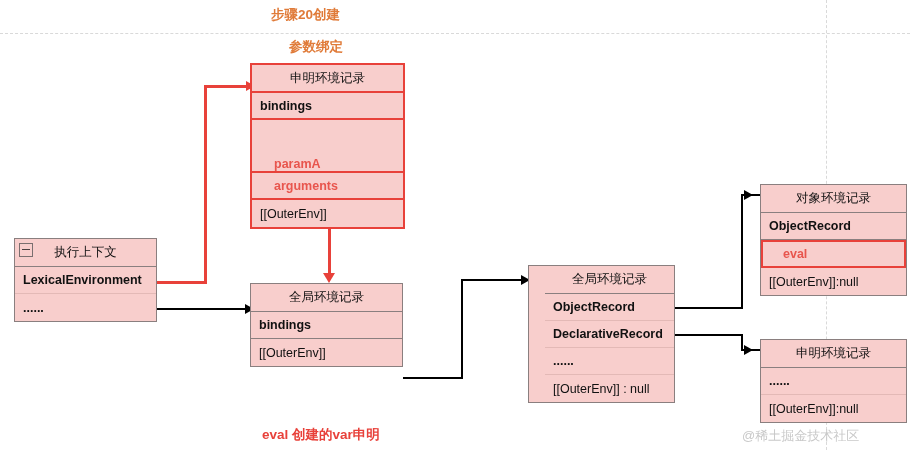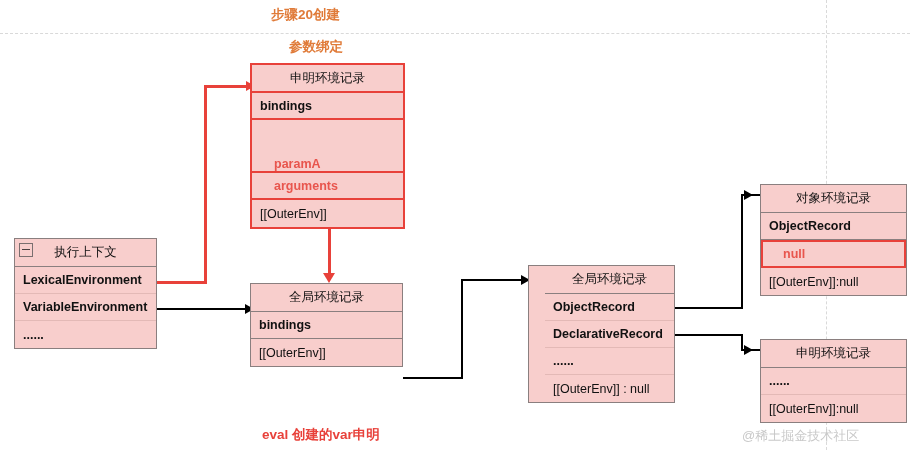--- a/index.html
+++ b/index.html
@@ -108,42 +108,41 @@
     <div class="row item" style="height:27px;">bindings</div>
     <div class="row sub" style="height:17px;margin-top:36px;">paramA</div>
     <div class="row sub" style="height:27px;">arguments</div>
     <div class="row plain" style="height:27px;">[[OuterEnv]]</div>
   </div>
 
   <div class="box dark" style="left:14px;top:238px;width:143px;">
     <div class="collapse"></div>
     <div class="row head" style="height:28px;">执行上下文</div>
     <div class="row item soft" style="height:27px;">LexicalEnvironment</div>
-    <div class="row item soft" style="height:27px;">VariableEnvironment</div>
     <div class="row item" style="height:27px;">......</div>
   </div>
 
   <div class="box dark" style="left:250px;top:283px;width:153px;">
     <div class="row head" style="height:28px;">全局环境记录</div>
     <div class="row item" style="height:27px;">bindings</div>
     <div class="row plain" style="height:27px;">[[OuterEnv]]</div>
   </div>
 
   <div class="box dark" style="left:528px;top:265px;width:147px;padding-left:16px;">
     <div class="row head" style="height:28px;">全局环境记录</div>
     <div class="row item soft" style="height:27px;">ObjectRecord</div>
     <div class="row item soft" style="height:27px;">DeclarativeRecord</div>
     <div class="row item soft" style="height:27px;">......</div>
     <div class="row plain" style="height:27px;">[[OuterEnv]] :  null</div>
   </div>
 
   <div class="box dark" style="left:760px;top:184px;width:147px;">
     <div class="row head" style="height:28px;">对象环境记录</div>
     <div class="row item" style="height:27px;">ObjectRecord</div>
-    <div class="row sub hl" style="height:28px;">null</div>
+    <div class="row sub hl" style="height:28px;">eval</div>
     <div class="row plain" style="height:27px;">[[OuterEnv]]:null</div>
   </div>
 
   <div class="box dark" style="left:760px;top:339px;width:147px;">
     <div class="row head" style="height:28px;">申明环境记录</div>
     <div class="row item soft" style="height:27px;">......</div>
     <div class="row plain" style="height:27px;">[[OuterEnv]]:null</div>
   </div>
 
 </div>

